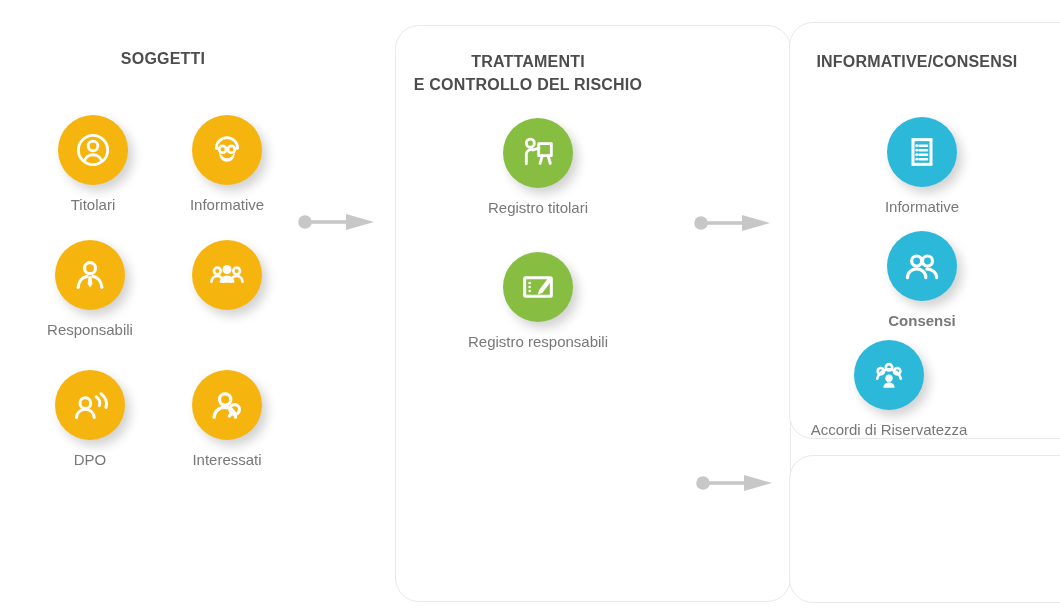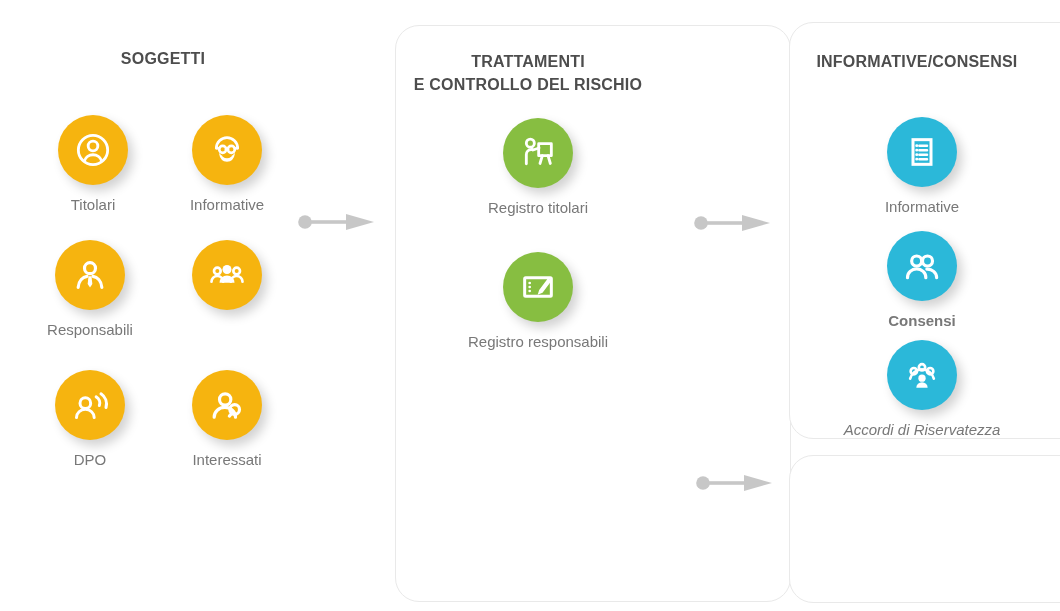--- a/index.html
+++ b/index.html
@@ -170,21 +170,21 @@
       <svg class="icon-svg" width="40" height="40" viewBox="0 0 24 24" fill="none" stroke="#fff" stroke-width="1.9" stroke-linecap="round">
         <circle cx="8.8" cy="9" r="3"></circle>
         <circle cx="15.3" cy="9" r="3"></circle>
         <path d="M3.3,19 a5.5,5.3 0 0 1 11,0"></path>
         <path d="M14.9,13.9 a5.5,5.3 0 0 1 5.9,5.1"></path>
       </svg>
     </div>
     <div class="node-label">Consensi</div>
   </div>
 
-  <div class="node" style="left:822px;top:340px;font-style:italic;">
+  <div class="node" style="left:789px;top:340px;">
     <div class="circle cyan">
       <svg class="icon-svg" width="40" height="40" viewBox="0 0 24 24" fill="none" stroke="#fff" stroke-width="1.6" stroke-linecap="round">
         <path d="M4.9,14.2 a7.3,7.3 0 0 1 14.2,0"></path>
         <circle cx="7.1" cy="9.7" r="1.9"></circle>
         <circle cx="12" cy="7.4" r="1.9"></circle>
         <circle cx="16.9" cy="9.7" r="1.9"></circle>
         <circle cx="12" cy="13.9" r="2.2" fill="#fff" stroke="none"></circle>
         <path d="M8.6,19.6 a3.4,3.3 0 0 1 6.8,0 z" fill="#fff" stroke="none"></path>
       </svg>
     </div>

